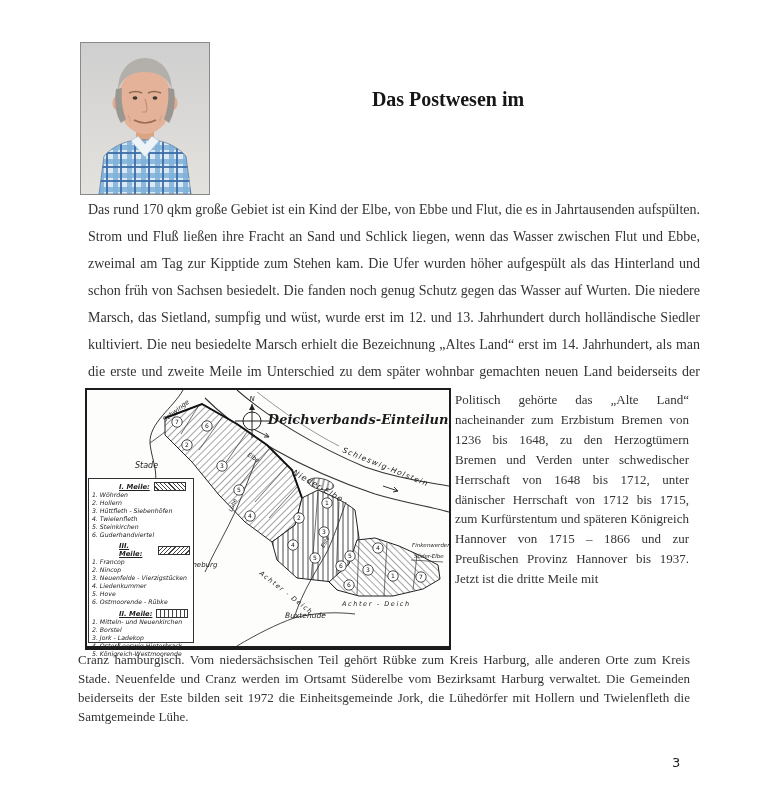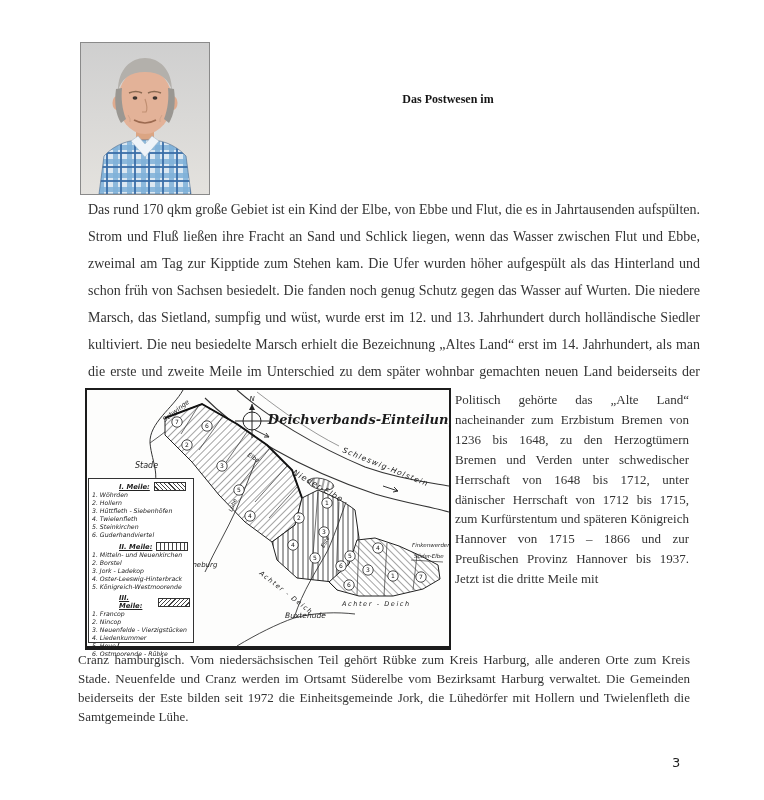--- a/index.html
+++ b/index.html
@@ -4,21 +4,21 @@
 <style>
   html,body{margin:0;padding:0;}
   body{width:764px;height:800px;background:#ffffff;font-family:"Liberation Serif",serif;color:#2f2f2f;}
   .page{position:relative;width:764px;height:800px;background:#ffffff;overflow:hidden;}
 
   
   .photo{position:absolute;left:80px;top:42px;width:128px;height:151px;border:1px solid #8a8a8a;overflow:hidden;background:#d9d9d9;}
 
   
   .title-block{position:absolute;left:208px;top:86px;width:480px;text-align:center;}
-  .title-line{font-size:12px;font-weight:bold;color:#161616;line-height:26px;}
+  .title-line{font-size:20px;font-weight:bold;color:#161616;line-height:26px;}
 
   
   .para{position:absolute;text-align:justify;color:#333333;}
   .para-intro{left:88px;top:196px;width:612px;font-size:14px;line-height:27px;}
   .para-side{left:455px;top:390px;width:234px;font-size:13px;line-height:19.9px;}
   .para-bottom{left:78px;top:650px;width:612px;font-size:13px;line-height:19px;}
 
   
   .map-figure{position:absolute;left:85px;top:388px;width:362px;height:256px;border:2px solid #1c1c1c;border-bottom-width:4px;background:#fdfdfc;box-sizing:content-box;}
   .map-svg{position:absolute;left:0;top:0;}
@@ -223,41 +223,41 @@
         </div>
         <div class="leg-item">1. Wöhrden</div>
         <div class="leg-item">2. Hollern</div>
         <div class="leg-item">3. Hüttfleth - Siebenhöfen</div>
         <div class="leg-item">4. Twielenfleth</div>
         <div class="leg-item">5. Steinkirchen</div>
         <div class="leg-item">6. Guderhandviertel</div>
       </div>
       <div class="leg-group">
         <div class="leg-row">
-          <span class="leg-head">II. Meile:</span>
-          <span class="swatch vert"></span>
-        </div>
-        <div class="leg-item">1. Mitteln- und Neuenkirchen</div>
-        <div class="leg-item">2. Borstel</div>
-        <div class="leg-item">3. Jork - Ladekop</div>
-        <div class="leg-item">4. Oster-Leeswig-Hinterbrack</div>
-        <div class="leg-item">5. Königreich-Westmoorende</div>
-      </div>
-      <div class="leg-group">
-        <div class="leg-row">
           <span class="leg-head">III. Meile:</span>
           <span class="swatch rdiag"></span>
         </div>
         <div class="leg-item">1. Francop</div>
         <div class="leg-item">2. Nincop</div>
         <div class="leg-item">3. Neuenfelde - Vierzigstücken</div>
         <div class="leg-item">4. Liedenkummer</div>
         <div class="leg-item">5. Hove</div>
         <div class="leg-item">6. Ostmoorende - Rübke</div>
       </div>
+      <div class="leg-group">
+        <div class="leg-row">
+          <span class="leg-head">II. Meile:</span>
+          <span class="swatch vert"></span>
+        </div>
+        <div class="leg-item">1. Mitteln- und Neuenkirchen</div>
+        <div class="leg-item">2. Borstel</div>
+        <div class="leg-item">3. Jork - Ladekop</div>
+        <div class="leg-item">4. Oster-Leeswig-Hinterbrack</div>
+        <div class="leg-item">5. Königreich-Westmoorende</div>
+      </div>
     </div>
   </div>
 
   <div class="para para-side">Politisch gehörte das „Alte Land“ nacheinander zum Erzbistum Bremen von 1236 bis 1648, zu den Herzogtümern Bremen und Verden unter schwedischer Herrschaft von 1648 bis 1712, unter dänischer Herrschaft von 1712 bis 1715, zum Kurfürstentum und späteren Königreich Hannover von 1715 – 1866 und zur Preußischen Provinz Hannover bis 1937. Jetzt ist die dritte Meile mit</div>
 
   <div class="para para-bottom">Cranz hamburgisch. Vom niedersächsischen Teil gehört Rübke zum Kreis Harburg, alle anderen Orte zum Kreis Stade. Neuenfelde und Cranz werden im Ortsamt Süderelbe vom Bezirksamt Harburg verwaltet. Die Gemeinden beiderseits der Este bilden seit 1972 die Einheitsgemeinde Jork, die Lühedörfer mit Hollern und Twielenfleth die Samtgemeinde Lühe.</div>
 
   <div class="page-num">3</div>
 </div>
 

